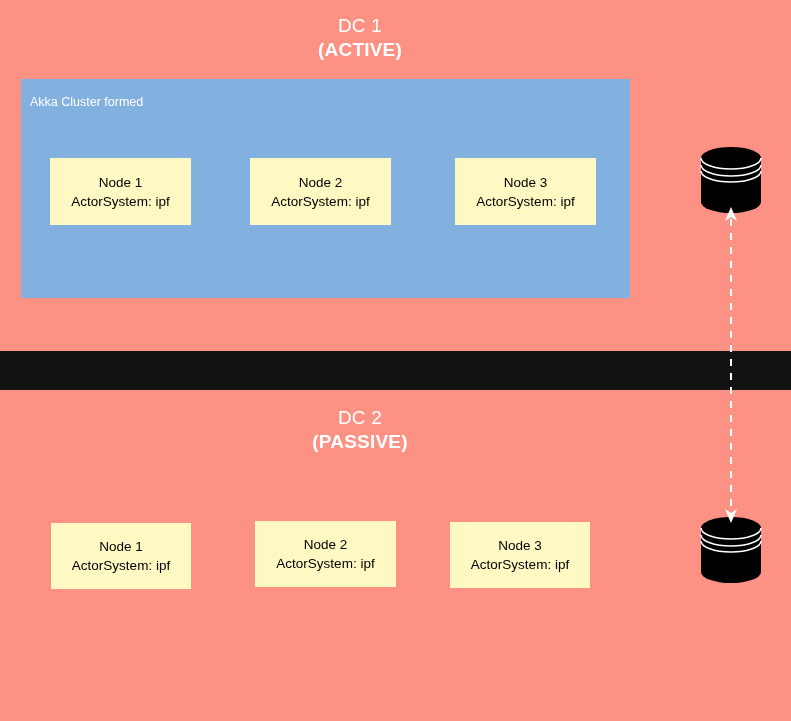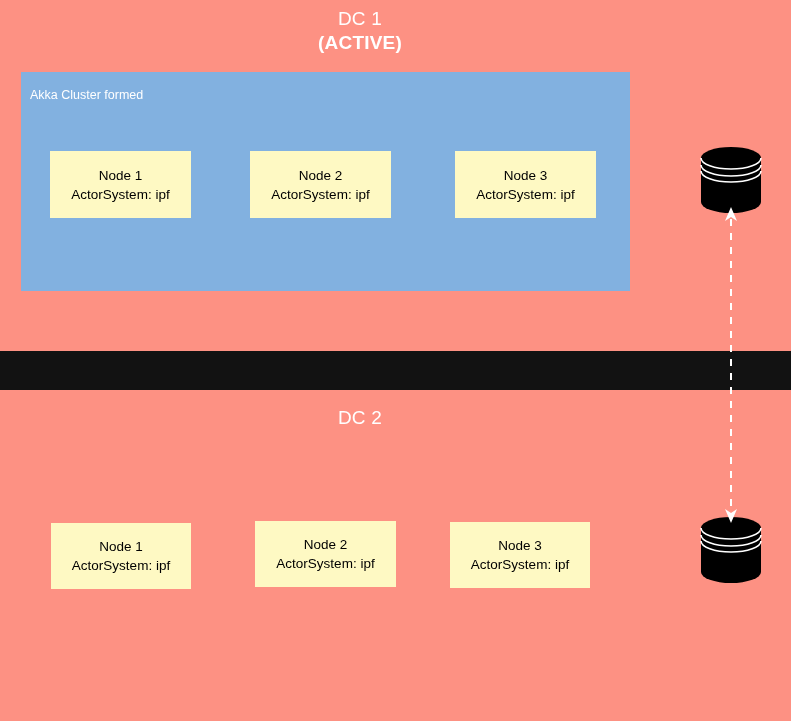--- a/index.html
+++ b/index.html
@@ -21,21 +21,21 @@
     height: 721px;
     background: #fd9183;
   }
 
   
   .dc-panel {
     position: absolute;
     left: 0;
     width: 791px;
   }
-  #dc1-panel { top: 1px;   height: 312px; }
+  #dc1-panel { top: 8px;   height: 312px; }
   #dc2-panel { top: 390px; height: 331px; }
 
   .dc-title {
     position: absolute;
     left: 0;
     width: 720px;
     text-align: center;
     color: #ffffff;
     font-size: 19px;
     line-height: 24px;
@@ -153,20 +153,21 @@
       </div>
     </div>
   </div>
 
   <div id="divider-band"></div>
 
   <div id="dc2-panel" class="dc-panel">
 
     <div id="dc2-title" class="dc-title">
       <span>DC 2</span>
+      <span class="line2">(PASSIVE)</span>
     </div>
 
     <div id="dc2-node-1" class="node-box">
       <span class="node-name">Node 1</span>
       <span class="node-sys">ActorSystem: ipf</span>
     </div>
 
     <div id="dc2-node-2" class="node-box">
       <span class="node-name">Node 2</span>
       <span class="node-sys">ActorSystem: ipf</span>

